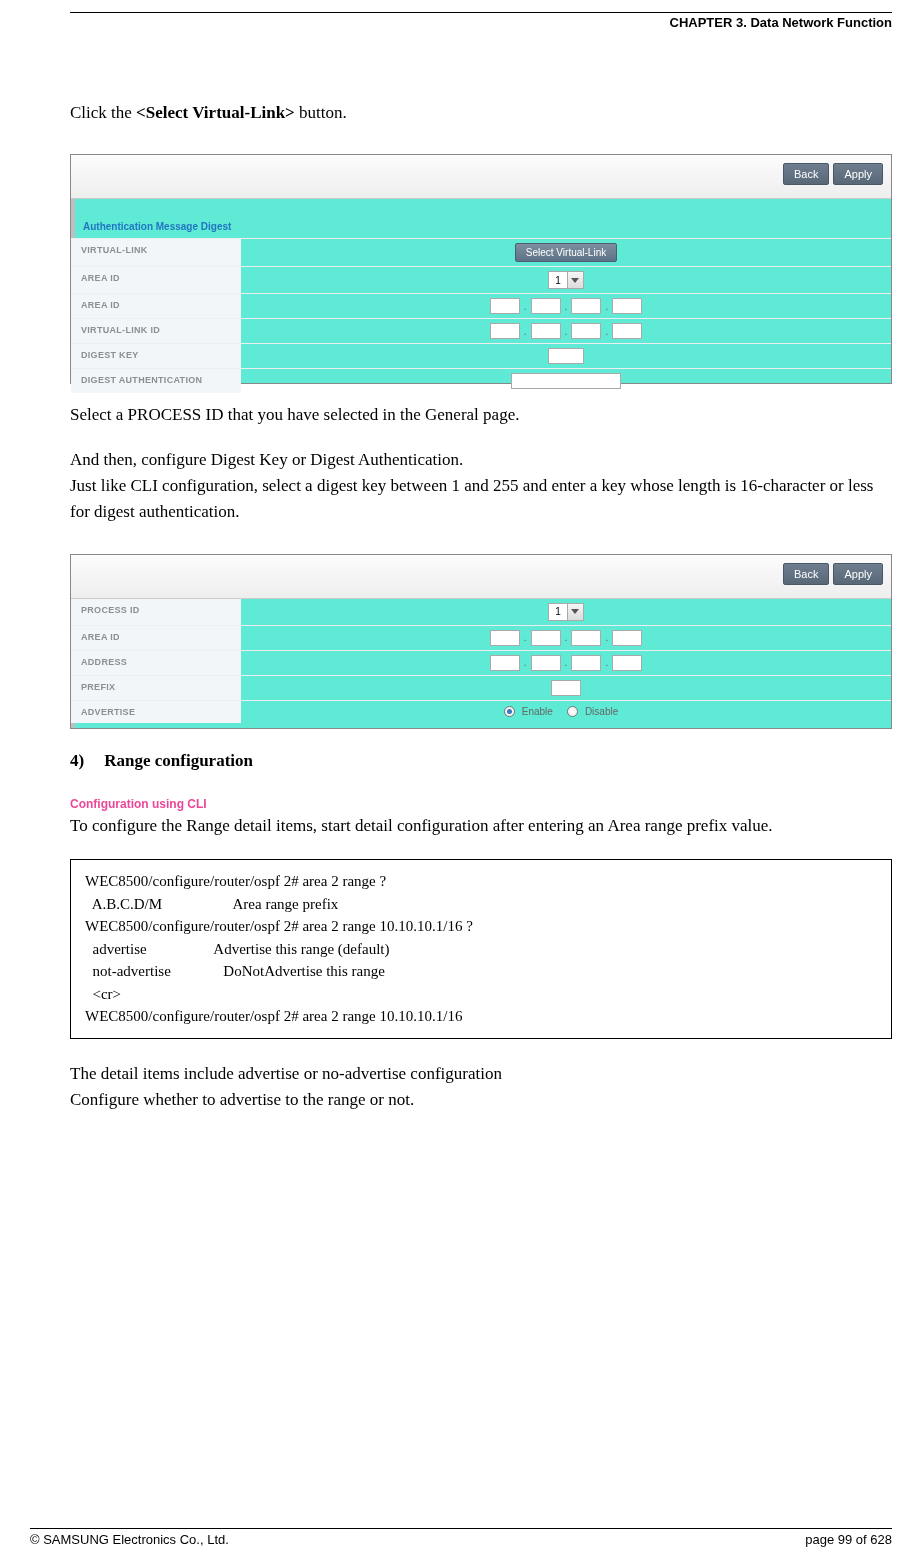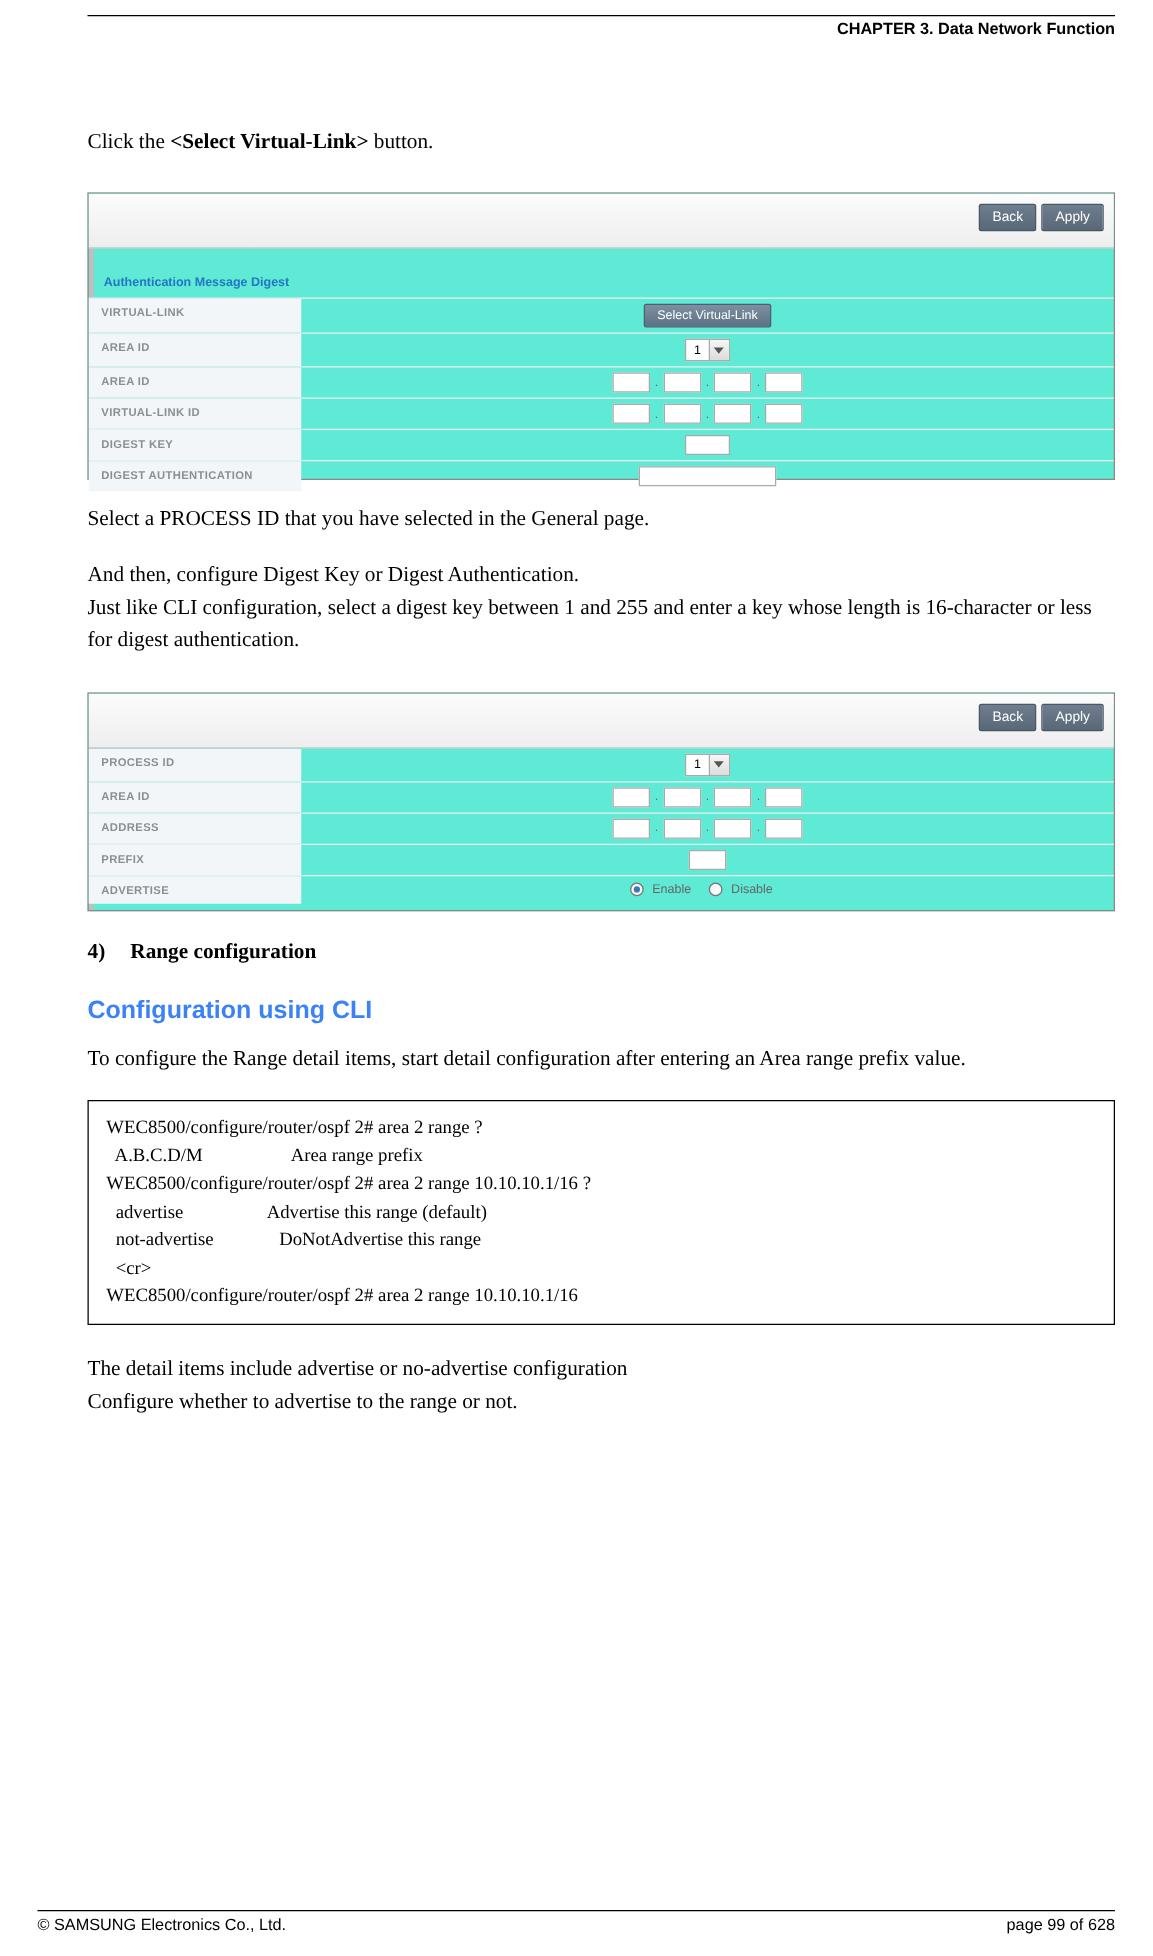--- a/index.html
+++ b/index.html
@@ -101,21 +101,21 @@
     .dropdown .arrow::after { content:""; border-left:4px solid transparent; border-right:4px solid transparent; border-top:5px solid #555; }
     .ip-field { border: 1px solid #aaa; width: 30px; height: 16px; display:inline-block; background:#fff; }
     .ip-dot { color:#666; font-size:10px; }
     .text-field { border: 1px solid #aaa; height: 16px; background:#fff; display:inline-block; }
     .radio { width:11px; height:11px; border-radius:50%; border:1px solid #777; display:inline-block; background: radial-gradient(#fff,#eee); margin-right:3px; vertical-align:middle; position:relative; }
     .radio.checked::after { content:""; width:5px; height:5px; background:#3a78b8; border-radius:50%; position:absolute; left:2px; top:2px; }
     .radio-label { font-size:10px; color:#666; margin-right:10px; vertical-align:middle; }
 
     .subhead-num { font-weight: bold; margin-top: 22px; margin-bottom: 26px; }
     .subhead-num .num { display:inline-block; width:30px; }
-    .cli-head { color: #3b82f6; font-family: Arial, sans-serif; font-weight: bold; font-size: 20px; margin-bottom: 14px; }
+    .cli-head { color: #ec4899; font-family: Arial, sans-serif; font-weight: bold; font-size: 12px; margin-bottom: 2px; }
     .code-box {
       border: 1px solid #000;
       font-family: Liberation Serif, serif;
       font-size: 15px;
       padding: 10px 14px;
       margin: 20px 0 22px 0;
       white-space: pre;
       line-height: 1.5;
     }
     .footer {

